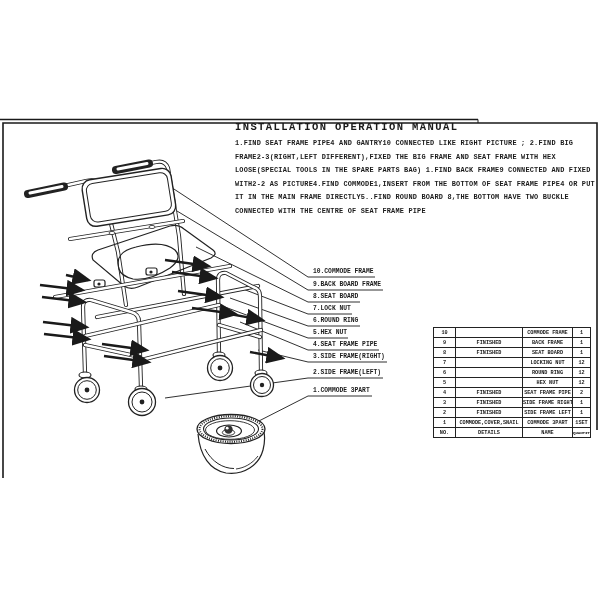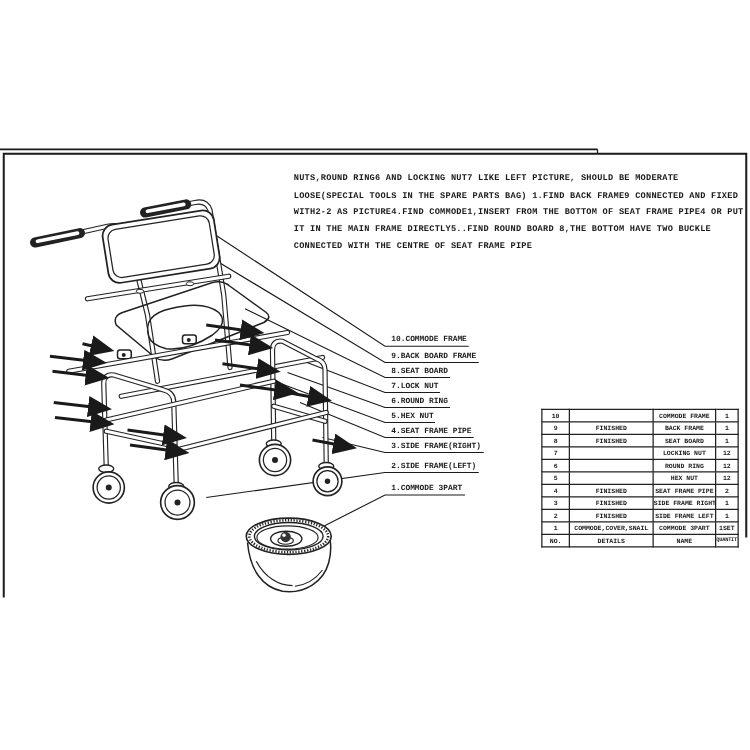--- a/index.html
+++ b/index.html
@@ -164,22 +164,24 @@
       <ellipse cx="229" cy="431" rx="12.5" ry="6" fill="none" stroke="#222" stroke-width="1.1"></ellipse>
       <ellipse cx="228.5" cy="432.5" rx="6.2" ry="2.9" fill="none" stroke="#222" stroke-width="0.9"></ellipse>
       <circle cx="228.5" cy="429.5" r="4.2" fill="#333"></circle>
       <circle cx="227.2" cy="428.2" r="1.4" fill="#fff"></circle>
       <path class="thin" d="M198,434 C200,456 210,470 226,473 C244,475.5 259,465 263,450 C265,442 265,437 264,432"></path>
       <path d="M205,449 C212,462 223,468.5 234,468.5" fill="none" stroke="#222" stroke-width="1"></path>
       <path d="M258,456 C252,464 244,468 236,469" fill="none" stroke="#222" stroke-width="0.9"></path>
     </g>
   </svg>
 
+  <div class="title">INSTALLATION OPERATION MANUAL</div>
   <div class="instr">
-    <div>NUTS,ROUND RING6 AND LOCKING NUT7 LIKE LEFT PICTURE, SHOULD BE MODERATE</div>
+    <div>1.FIND SEAT FRAME PIPE4 AND GANTRY10 CONNECTED LIKE RIGHT PICTURE ; 2.FIND BIG</div>
+    <div>FRAME2-3(RIGHT,LEFT DIFFERENT),FIXED THE BIG FRAME AND SEAT FRAME WITH HEX</div>
     <div>LOOSE(SPECIAL TOOLS IN THE SPARE PARTS BAG) 1.FIND BACK FRAME9 CONNECTED AND FIXED</div>
     <div>WITH2-2 AS PICTURE4.FIND COMMODE1,INSERT FROM THE BOTTOM OF SEAT FRAME PIPE4 OR PUT</div>
     <div>IT IN THE MAIN FRAME DIRECTLY5..FIND ROUND BOARD 8,THE BOTTOM HAVE TWO BUCKLE</div>
     <div>CONNECTED WITH THE CENTRE OF SEAT FRAME PIPE</div>
   </div>
 
   <div class="callout c10">10.COMMODE FRAME</div>
   <div class="callout c9">9.BACK BOARD FRAME</div>
   <div class="callout c8">8.SEAT BOARD</div>
   <div class="callout c7">7.LOCK NUT</div>

